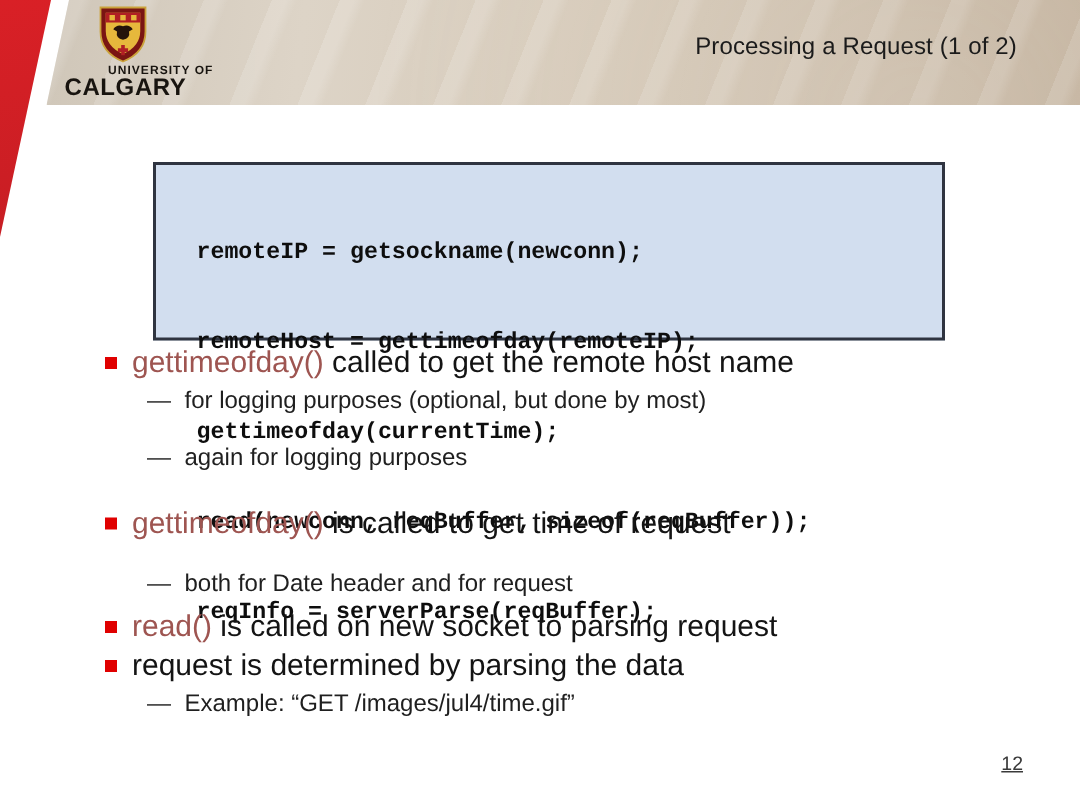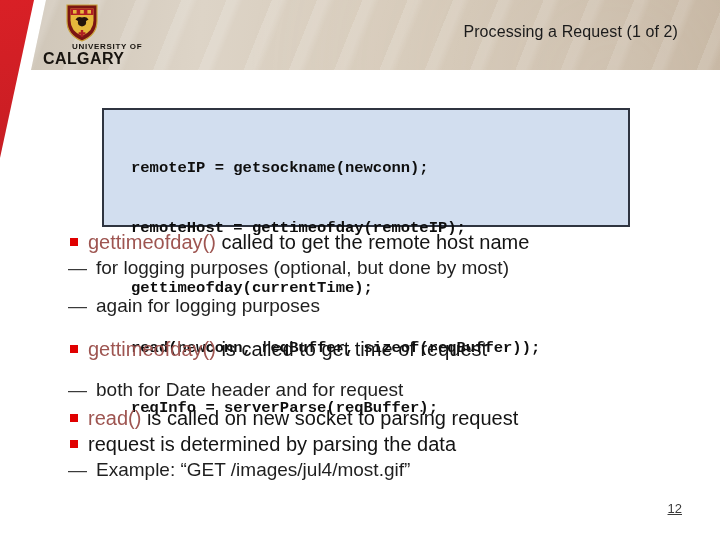--- a/index.html
+++ b/index.html
@@ -48,21 +48,21 @@
     font-weight:bold; font-size:15.5px; line-height:20px; color:#0e0e0e;
     white-space:pre;
   }
   
   .bullets { position:absolute; left:0; top:229px; width:680px; }
   .row-l1 { position:relative; padding-left:88px; font-size:20px; line-height:26px; color:#141414; }
   .row-l1 .bullet-sq {
     position:absolute; left:70px; top:9px; width:8px; height:8px; background:#e00000;
   }
   .kw { color:#9e5551; }
-  .row-l2 { position:relative; padding-left:68px; font-size:19px; line-height:20px; color:#1f1f1f; }
+  .row-l2 { position:relative; padding-left:98px; font-size:16px; line-height:20px; color:#1f1f1f; }
   .row-l2 .dash { color:#3a3a3a; margin-right:9px; }
   .mt3 { margin-top:3px; } .mt5 { margin-top:5px; } .mt2 { margin-top:18px; } .mt4 { margin-top:20px; }
   .page-number {
     position:absolute; top:501px; left:660px; width:22px; text-align:right;
     font-size:13px; color:#3a3a3a;text-decoration:underline;
   }
 </style>
 </head>
 <body>
 
@@ -123,20 +123,20 @@
       <span class="bullet-sq"></span>
       <span class="kw">read()</span><span> is called on new socket to parsing request</span>
     </div>
 
     <div class="row-l1">
       <span class="bullet-sq"></span>
       <span class="kw"></span><span>request is determined by parsing the data</span>
     </div>
 
     <div class="row-l2 mt3">
-      <span class="dash">—</span><span>Example: “GET /images/jul4/most.gif”</span>
+      <span class="dash">—</span><span>Example: “GET /images/jul4/time.gif”</span>
     </div>
 
   </div>
 
   <div class="page-number">12</div>
 
 </div>
 
 </body></html>

